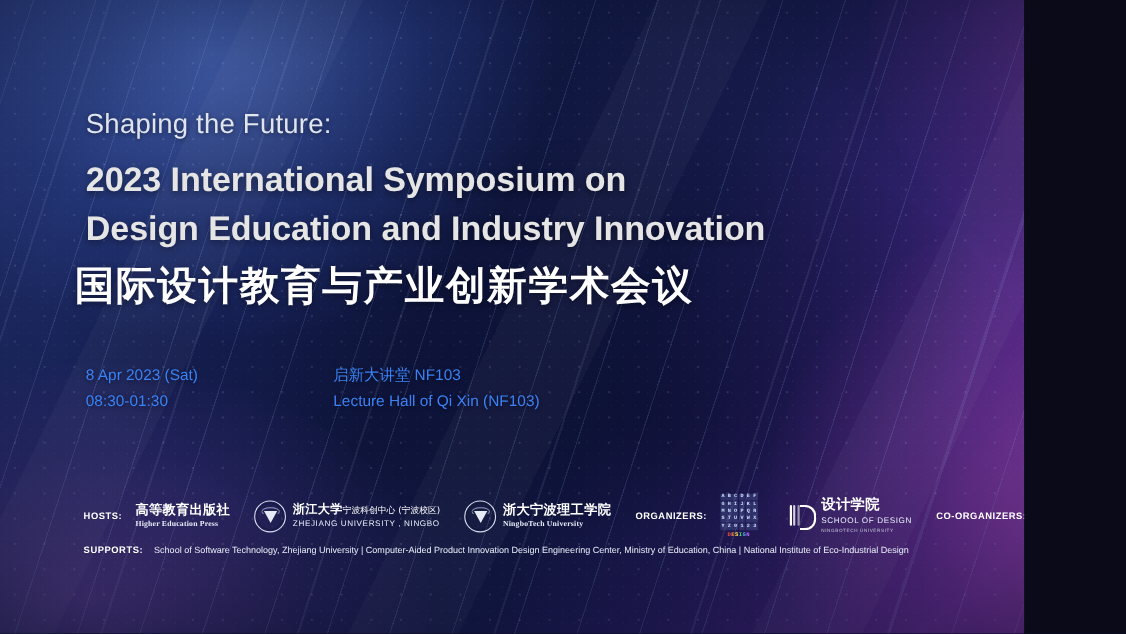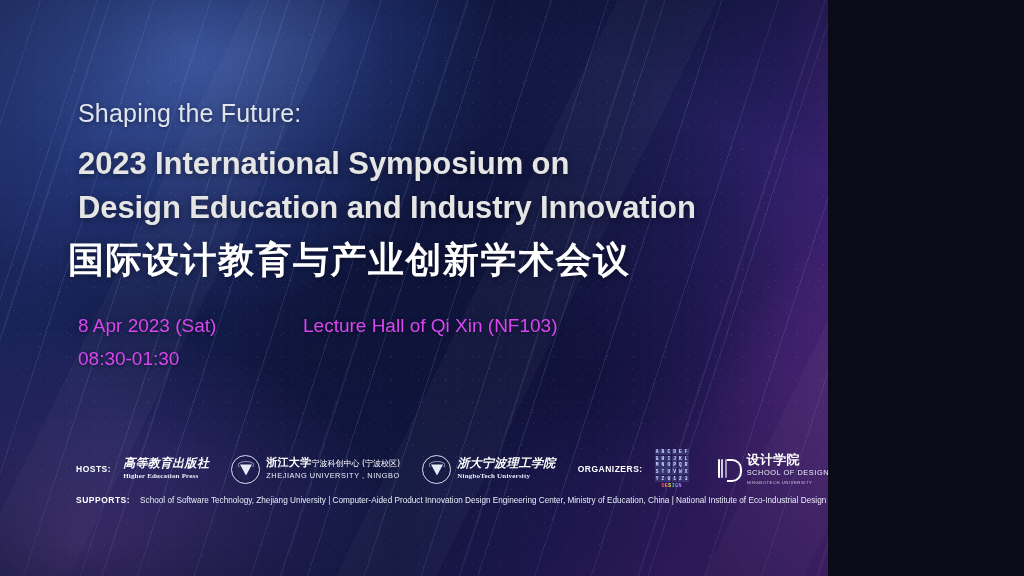--- a/index.html
+++ b/index.html
@@ -2,21 +2,21 @@
 <html><head>
 <meta charset="utf-8">
 <style>
   html, body {
     margin: 0;
     padding: 0;
     background: #0a0a18;
   }
   #poster {
     position: relative;
-    width: 828px;
+    width: 931px;
     height: 576px;
     overflow: hidden;
     font-family: "Liberation Sans", "DejaVu Sans", sans-serif;
     background: #141a4a;
   }
 
   
   .bg-base {
     position: absolute; inset: 0;
     background:
@@ -139,21 +139,21 @@
   .title-cn {
     position: absolute;
     left: 68px; top: 236px;
     font-size: 36px;
     font-weight: bold;
     color: #ffffff;
     letter-spacing: 1.5px;
     text-shadow: 0 2px 7px rgba(0,0,0,.45);
   }
 
-  .meta { position: absolute; top: 310px; font-size: 19px; color: #d946ef; line-height: 1.72; }
+  .meta { position: absolute; top: 328px; font-size: 14px; color: #3b82f6; line-height: 1.72; }
   .meta.left { left: 78px; }
   .meta.right { left: 303px; }
   .meta div { white-space: nowrap; text-shadow: 0 1px 4px rgba(0,0,0,.45); }
 
   
   .footer { position: absolute; left: 0; right: 0; top: 440px; }
 
   .logo-row {
     position: absolute; left: 76px; top: 8px;
     display: flex; align-items: center; height: 42px;
@@ -195,21 +195,21 @@
     font-family: "DejaVu Sans", sans-serif;
     line-height: 1.1; letter-spacing: .3px;
     white-space: nowrap;
   }
   .cn-name .sub-cn { font-size: 8px; font-weight: normal; letter-spacing: 0; }
   .en-name {
     font-size: 7.4px; color: #e9eefb; letter-spacing: .55px;
     line-height: 1.35; margin-top: 1.5px; white-space: nowrap;
   }
   .en-name.serif { font-family: "Liberation Serif", serif; font-weight: bold; font-size: 7px; letter-spacing: .2px; }
-  .cn-name.brush { font-family: "DejaVu Serif", serif; font-style: italic; font-size: 12px; }
+  .cn-name.brush { font-family: "DejaVu Serif", serif; font-size: 12px; }
 
   
   .alpha-logo {
     width: 34px; height: 30px; margin-right: 7px; flex: none;
     display: flex; flex-direction: column; justify-content: center;
   }
   .alpha-logo .grid {
     display: grid; grid-template-columns: repeat(6, 1fr);
     gap: .6px; font-size: 4.6px; font-weight: bold;
     font-family: "Liberation Mono", monospace;
@@ -290,20 +290,21 @@
     </div>
 
     <div class="title-cn">国际设计教育与产业创新学术会议</div>
 
     <div class="meta left">
       <div>8 Apr 2023 (Sat)</div>
       <div>08:30-01:30</div>
     </div>
 
     <div class="meta right">
+      <div>启新大讲堂 NF103</div>
       <div>Lecture Hall of Qi Xin (NF103)</div>
     </div>
 
     <div class="footer">
 
       <div class="logo-row">
 
         <span class="row-label">HOSTS:</span>
 
         <div class="logo">

